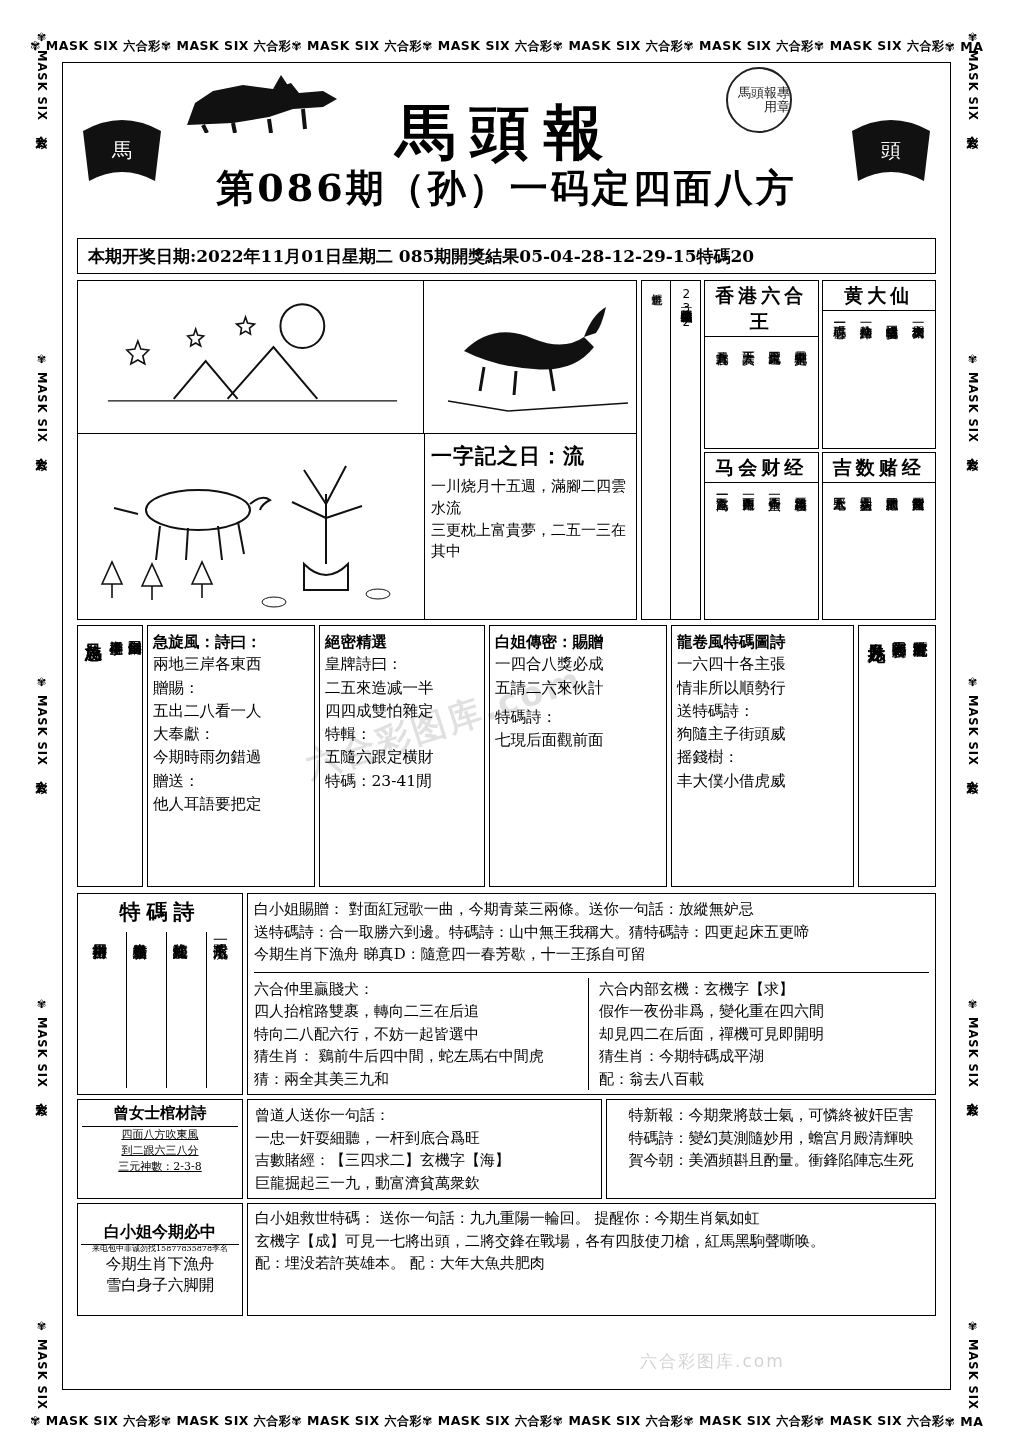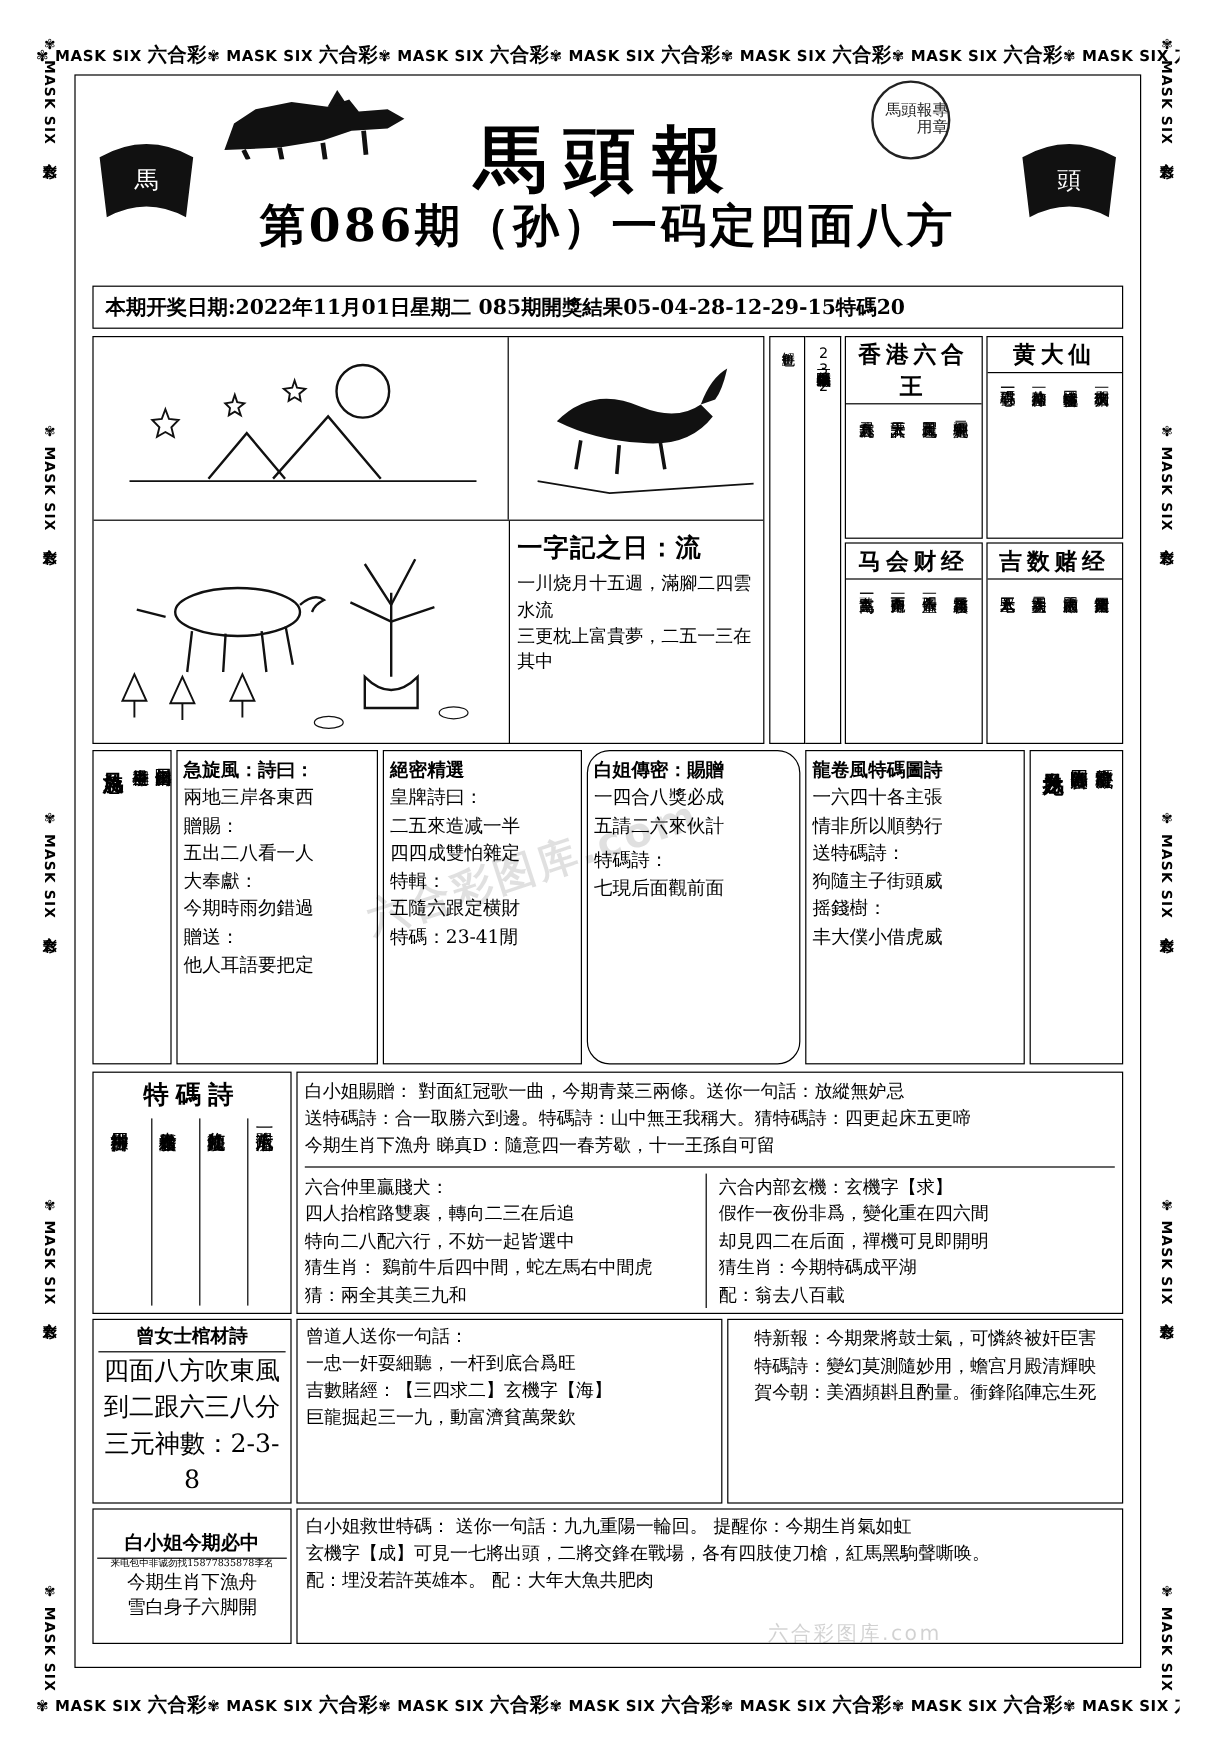--- a/index.html
+++ b/index.html
@@ -15,21 +15,21 @@
   
   .frame-top,.frame-bottom{
     position:absolute;left:30px;right:30px;height:26px;
     display:flex;align-items:center;justify-content:space-between;
     font-size:12px;font-weight:bold;letter-spacing:.5px;white-space:nowrap;
     overflow:hidden;
   }
   .frame-top{top:33px;}
   .frame-bottom{bottom:14px;}
   .frame-top .mask-cell,.frame-bottom .mask-cell{font-size:12.5px;}
-  .mask-cell .fl{font-size:16px;}
+  .mask-cell .fl{font-size:12px;}
   .frame-left,.frame-right{
     position:absolute;top:30px;bottom:30px;width:26px;
     display:flex;flex-direction:column;align-items:center;justify-content:space-between;
     font-size:11px;font-weight:bold;
     overflow:hidden;
   }
   .frame-left{left:28px;}
   .frame-right{right:28px;}
   .vmask{writing-mode:vertical-rl;text-orientation:mixed;letter-spacing:1px;font-size:11.5px;}
 
@@ -117,21 +117,21 @@
 
   
   .sixrow{display:flex;margin:5px 14px 0 14px;height:262px;}
   .box{border:1px solid #000;box-sizing:border-box;padding:4px 5px;margin-right:4px;position:relative;}
   .box:last-child{margin-right:0;}
   .b1{width:66px;display:flex;}
   .b1 .t{writing-mode:vertical-rl;text-orientation:upright;font-weight:bold;font-size:17px;}
   .b1 .c{writing-mode:vertical-rl;text-orientation:upright;font-size:14px;line-height:1.2;margin-left:2px;}
   .b2{width:168px;font-family:"DejaVu Serif","Liberation Serif",serif;}
   .b3{width:166px;font-family:"DejaVu Serif","Liberation Serif",serif;}
-  .b4{width:178px;font-family:"DejaVu Serif","Liberation Serif",serif;border-radius:19px;}
+  .b4{width:178px;font-family:"DejaVu Serif","Liberation Serif",serif;}
   .b5{flex:1;font-family:"DejaVu Serif","Liberation Serif",serif;}
   .b6{width:78px;display:flex;justify-content:space-around;font-family:"DejaVu Serif","Liberation Serif",serif;}
   .b6 .v{writing-mode:vertical-rl;text-orientation:upright;font-size:15px;line-height:1.15;}
   .b6 .v.tt{font-weight:bold;font-size:18px;}
   .ln{font-size:15.5px;line-height:1.5;}
   .ln.b{font-weight:bold;}
   .sp{height:6px;}
 
   
   .lower{display:flex;margin:6px 14px 0 14px;height:auto;}
@@ -146,23 +146,23 @@
     font-family:"DejaVu Serif","Liberation Serif",serif;}
   .rp-line{font-size:15px;line-height:1.5;}
   .twocol{display:flex;margin-top:6px;border-top:1px solid #000;padding-top:5px;}
   .tc-left{flex:1;padding-right:8px;border-right:1px solid #000;}
   .tc-right{width:330px;padding-left:10px;}
 
   .lower2{display:flex;margin:4px 14px 0 14px;}
   .blk-left{width:166px;border:1px solid #000;box-sizing:border-box;padding:3px 4px;text-align:center;
     font-family:"DejaVu Serif","Liberation Serif",serif;}
   .blk-left .hd{font-weight:bold;font-size:15.5px;border-bottom:1px solid #000;padding-bottom:2px;}
-  .blk-left .l{font-size:21px;line-height:1.45;}
+  .blk-left .l{font-size:11px;line-height:1.45;text-decoration:underline;}
   .blk-mid{flex:1;margin-left:4px;border:1px solid #000;box-sizing:border-box;padding:4px 7px;
-    font-family:Liberation Mono, monospace;}
+    font-family:Liberation Sans, sans-serif;}
   .blk-right{width:330px;margin-left:4px;border:1px solid #000;box-sizing:border-box;padding:4px 7px;
     font-family:"DejaVu Serif","Liberation Serif",serif;text-align:center;}
 
   .lower3{display:flex;margin:4px 14px 0 14px;}
   .bl3{width:166px;border:1px solid #000;box-sizing:border-box;text-align:center;padding:18px 3px;
     font-family:"DejaVu Serif","Liberation Serif",serif;}
   .bl3 .hd{font-weight:bold;font-size:16px;border-bottom:1px solid #000;padding-bottom:1px;}
   .bl3 .tiny{font-size:8px;line-height:1.1;}
   .bl3 .l{font-size:15.5px;line-height:1.4;}
   .br3{flex:1;margin-left:4px;border:1px solid #000;box-sizing:border-box;padding:3px 7px;

